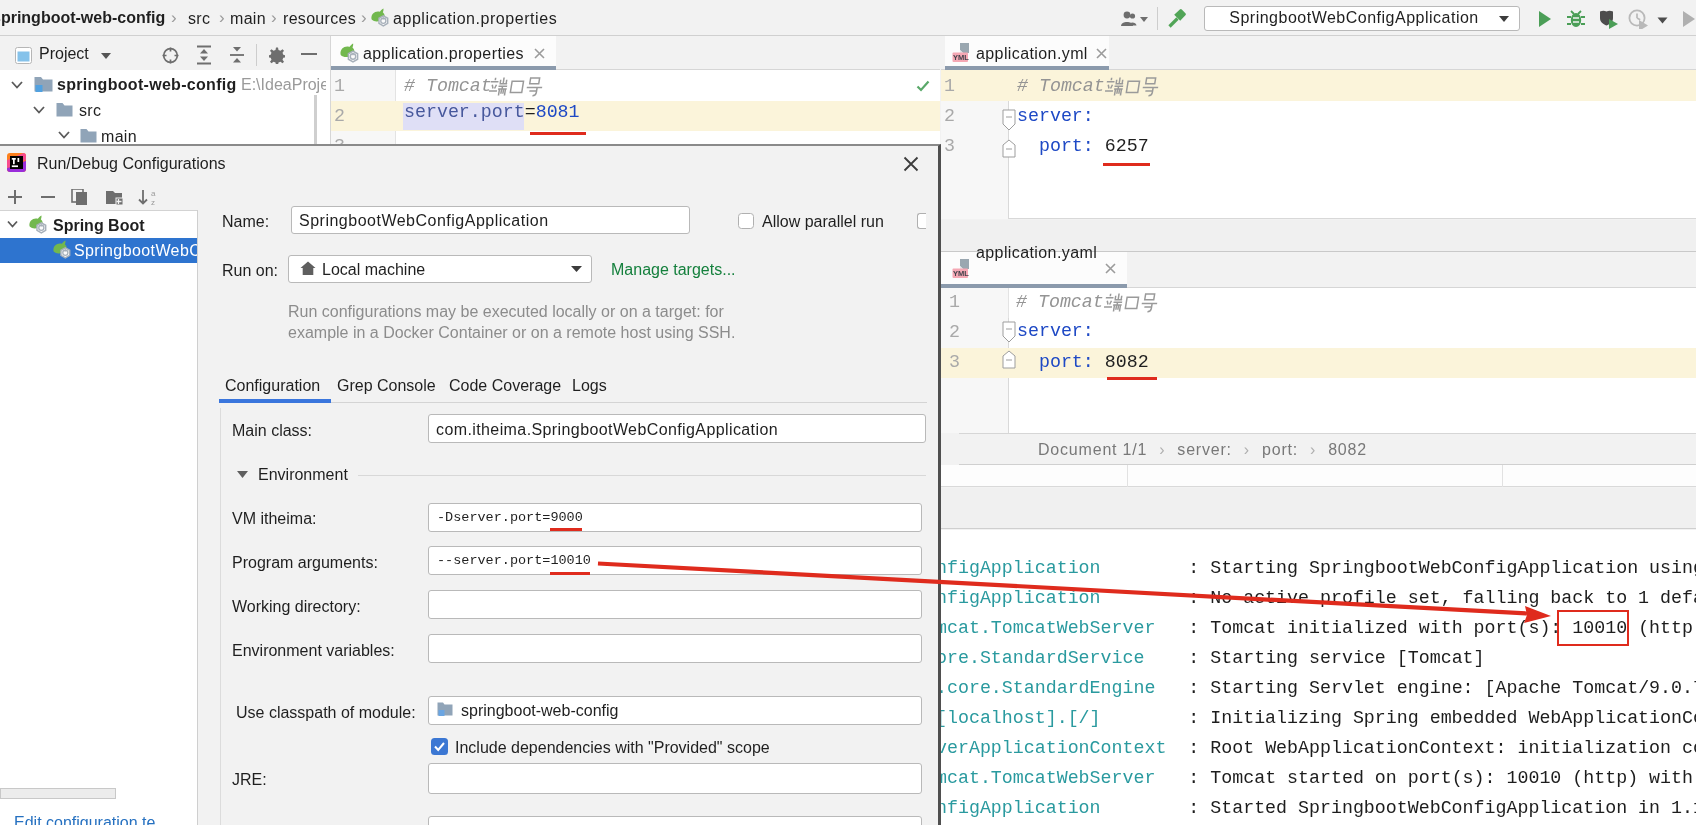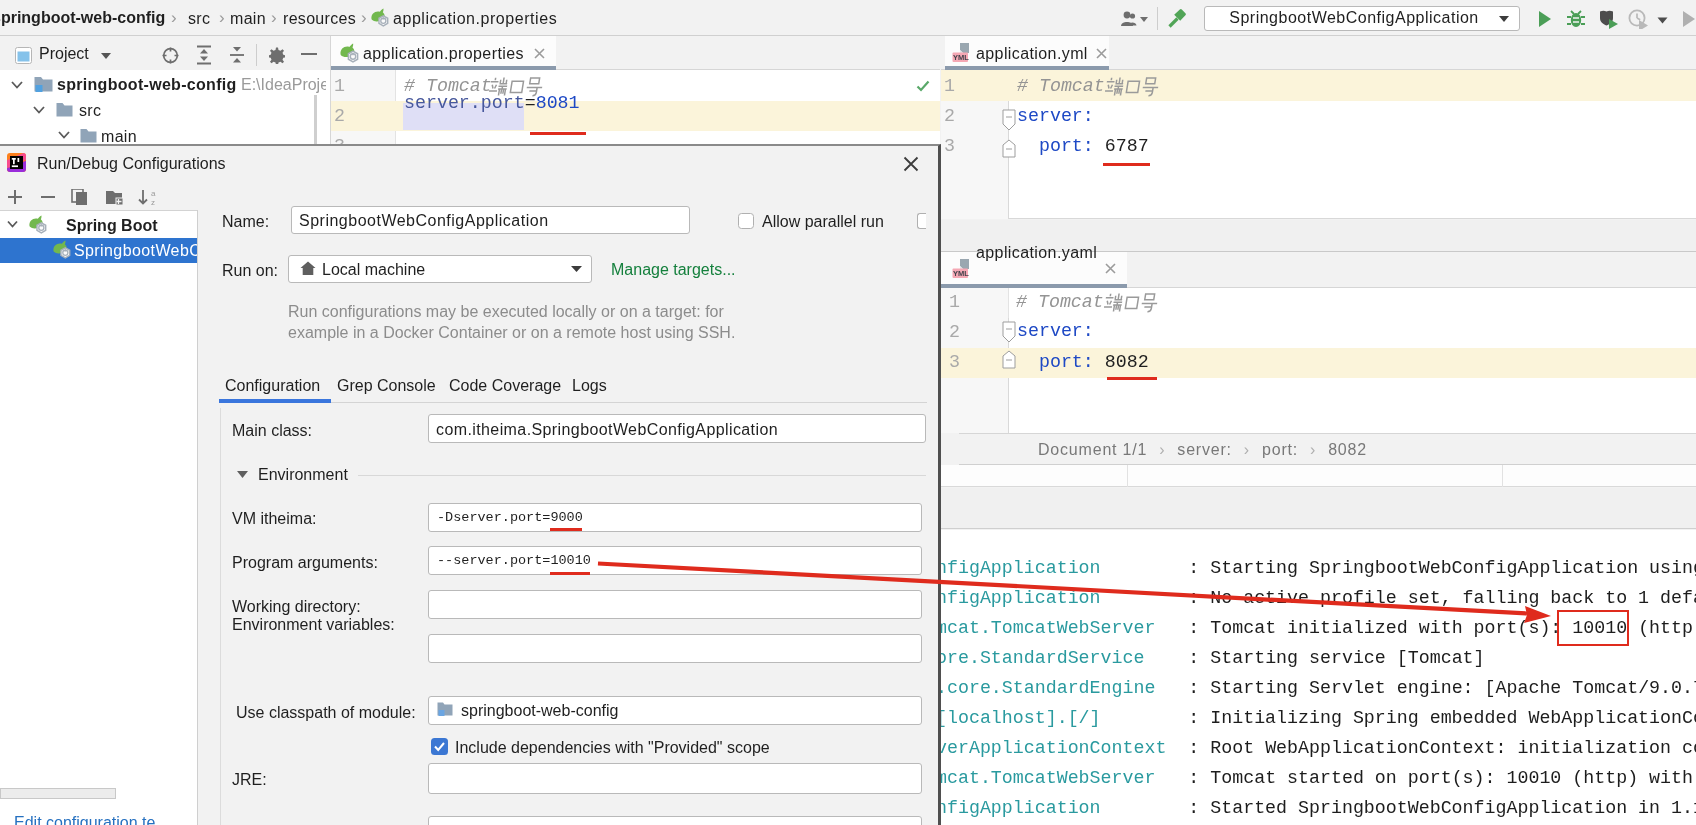--- a/index.html
+++ b/index.html
@@ -186,37 +186,37 @@
 <div class="abs" style="left:330px;top:70px;width:610px;height:74px;background:#fff"></div>
 <div class="abs" style="left:330px;top:70px;width:66px;height:74px;background:#f7f7f7;border-right:1px solid #e3e3e3"></div>
 
 <div class="abs" style="left:330px;top:101px;width:610px;height:30px;background:#fbf4da"></div>
 <div class="abs" style="left:403px;top:103px;width:121px;height:27px;background:#dfdff6"></div>
 <div class="abs ed ln" style="left:334px;top:70.5px;line-height:30.3px">1<br>2<br>3</div>
 <div class="abs ed cmt" style="left:404px;top:70.5px;line-height:30.3px"># Tomcat</div>
 <svg class="abs" style="left:489px;top:77px" width="56" height="21" viewBox="0 0 56 21">
       <use href="#cjk"></use>
     </svg>
-<div class="abs ed" style="left:404px;top:88px;line-height:30.3px"><span class="key">server.port</span>=<span class="kwd">8081</span></div>
+<div class="abs ed" style="left:404px;top:97px;line-height:30.3px"><span class="key">server.port</span>=<span class="kwd">8081</span></div>
 <svg class="abs" style="left:916px;top:79px" width="14" height="14" viewBox="0 0 14 14">
       <path d="M1.5 7.5 L5 11 L12.5 2.5" stroke="#59a869" stroke-width="2.2" fill="none"></path>
     </svg>
 <div class="abs" style="left:330px;top:36px;width:1px;height:108px;background:#d6d6d6"></div>
 
 <div class="abs" style="left:941px;top:70px;width:755px;height:149px;background:#fff;border-bottom:1px solid #d8d8d8"></div>
 <div class="abs" style="left:941px;top:70px;width:68px;height:149px;background:#f7f7f7;border-right:1px solid #e3e3e3"></div>
 <div class="abs" style="left:941px;top:70px;width:755px;height:31px;background:#fbf4da"></div>
 <div class="abs" style="left:1008px;top:101px;width:1px;height:118px;background:#d9d9d9"></div>
 <div class="abs ed ln" style="left:944px;top:70.5px;line-height:30.3px">1<br>2<br>3</div>
 <div class="abs ed cmt" style="left:1017px;top:70.5px;line-height:30.3px"># Tomcat</div>
 <svg class="abs" style="left:1105px;top:77px" width="56" height="21" viewBox="0 0 56 21">
       <use href="#cjk"></use>
     </svg>
 <div class="abs ed kwd" style="left:1017px;top:100.8px;line-height:30.3px">server:</div>
-<div class="abs ed" style="left:1017px;top:131.1px;line-height:30.3px">  <span class="kwd">port:</span> <span style="color:#1f1f1f">6787</span></div>
+<div class="abs ed" style="left:1017px;top:131.1px;line-height:30.3px">  <span class="kwd">port:</span> <span style="color:#1f1f1f">6257</span></div>
 
 <svg class="abs" style="left:1002px;top:109px" width="14" height="22" viewBox="0 0 14 22">
       <path d="M1 1 h12 v14 l-6 6 -6 -6 z" fill="#fff" stroke="#9d9d9d"></path>
       <path d="M4 8 h6" stroke="#9d9d9d"></path>
     </svg>
 <svg class="abs" style="left:1002px;top:139px" width="14" height="20" viewBox="0 0 14 20">
       <path d="M7 1 l6 5 v12 h-12 v-12 z" fill="#fff" stroke="#9d9d9d"></path>
       <path d="M4 10 h6" stroke="#9d9d9d"></path>
     </svg>
 
@@ -312,21 +312,21 @@
     </svg>
 
 <div class="abs" style="left:0;top:210px;width:197px;height:615px;background:#fff;border-top:1px solid #d3d3d3"></div>
 <div class="abs" style="left:197px;top:210px;width:1px;height:615px;background:#cfcfcf"></div>
 <svg class="abs" style="left:7px;top:220px" width="11" height="8" viewBox="0 0 11 8">
       <path d="M1 1.5 L5.5 6.5 L10 1.5" stroke="#5a5a5a" stroke-width="1.8" fill="none"></path>
     </svg>
 <svg class="abs" style="left:28px;top:215px" width="20" height="19" viewBox="0 0 21 20">
       <use href="#sbicon"></use>
     </svg>
-<div class="abs" style="left:66px;top:217px;font-weight:bold">Spring Boot</div>
+<div class="abs" style="left:53px;top:217px;font-weight:bold">Spring Boot</div>
 <div class="abs" style="left:0;top:237.5px;width:197px;height:25.5px;background:#2e74cf"></div>
 <svg class="abs" style="left:52px;top:240px" width="20" height="19" viewBox="0 0 21 20">
       <use href="#sbicon"></use>
     </svg>
 <div class="abs" style="left:74px;top:242px;color:#fff;width:123px;overflow:hidden;white-space:nowrap;letter-spacing:.4px">SpringbootWebCo</div>
 
 <div class="abs" style="left:0;top:788px;width:116px;height:11px;background:#ececec;border:1px solid #c8c8c8"></div>
 <div class="abs" style="left:14px;top:814px;color:#2570c0">Edit configuration te</div>
 
 <div class="abs" style="left:220px;top:408px;width:1px;height:417px;background:#dcdcdc"></div>
@@ -373,21 +373,21 @@
 <div class="field" style="left:428px;top:503px;width:494px;height:29px"></div>
 <div class="abs mono" style="left:437px;top:510px;font-size:13.5px">-Dserver.port=9000</div>
 
 <div class="abs lbl" style="left:232px;top:554px">Program arguments:</div>
 <div class="field" style="left:428px;top:546px;width:494px;height:29px"></div>
 <div class="abs mono" style="left:437px;top:553px;font-size:13.5px">--server.port=10010</div>
 
 <div class="abs lbl" style="left:232px;top:598px">Working directory:</div>
 <div class="field" style="left:428px;top:590px;width:494px;height:29px"></div>
 
-<div class="abs lbl" style="left:232px;top:616px">Environment variables:</div>
+<div class="abs lbl" style="left:232px;top:642px">Environment variables:</div>
 <div class="field" style="left:428px;top:634px;width:494px;height:29px"></div>
 
 <div class="abs lbl" style="left:236px;top:704px">Use classpath of module:</div>
 <div class="field" style="left:428px;top:696px;width:494px;height:29px"></div>
 <svg class="abs" style="left:437px;top:702px" width="16" height="14" viewBox="0 0 16 14">
       <path d="M0.5 0.5 h5.5 l1.5 2 h8 v11 h-15 z" fill="#90a4b8"></path>
       <rect x="1.5" y="8" width="6" height="6" fill="#6aa5e2"></rect>
     </svg>
 <div class="abs" style="left:461px;top:702px">springboot-web-config</div>
 

